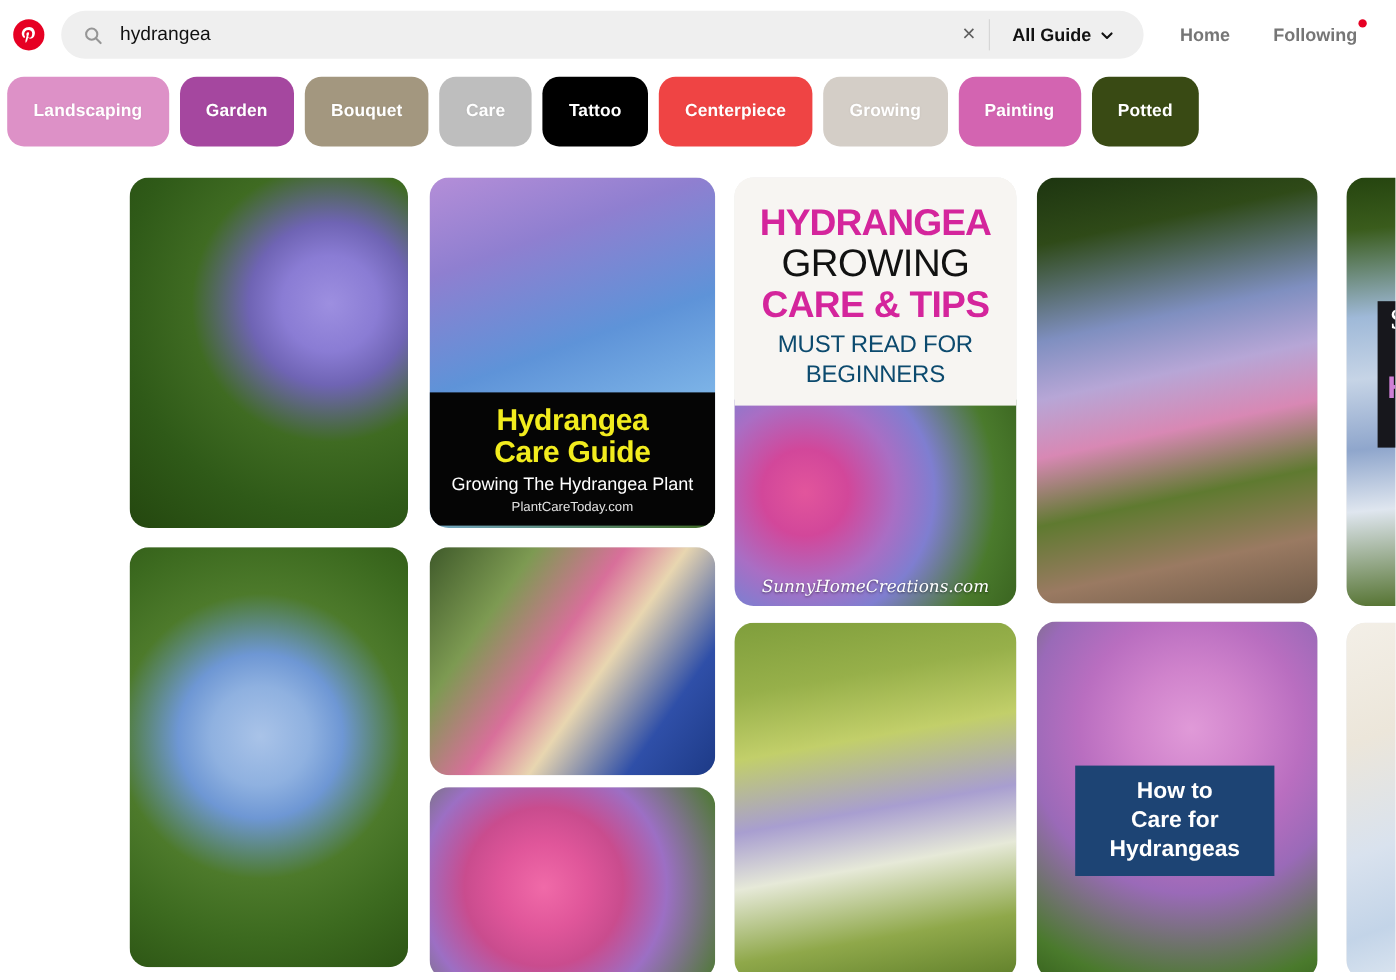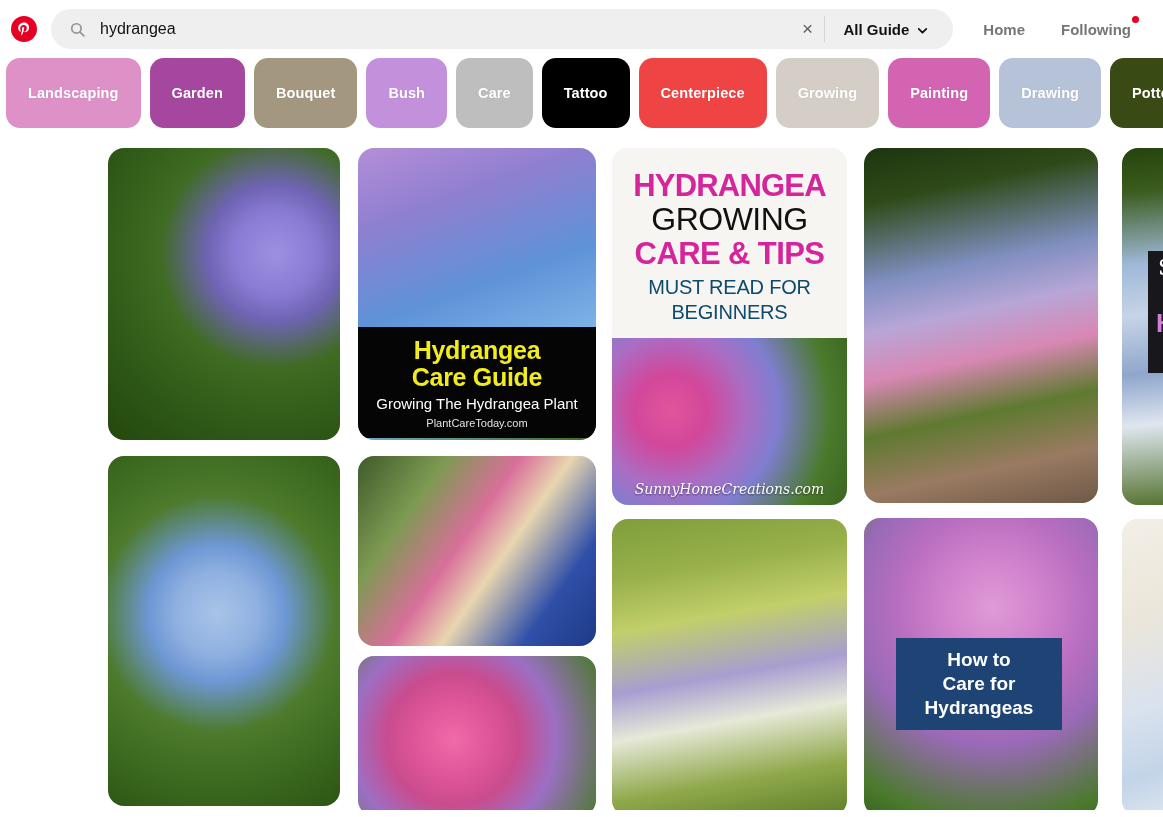--- a/index.html
+++ b/index.html
@@ -107,21 +107,21 @@
     height: 70px;
     display: flex;
     align-items: center;
     gap: 9px;
     padding: 0 6px;
     overflow: hidden;
     white-space: nowrap;
     background: #ffffff;
   }
   .chip {
-    height: 70px;
+    height: 58px;
     border-radius: 14px;
     display: flex;
     align-items: center;
     justify-content: center;
     padding: 0 22px;
     font-size: 14.5px;
     font-weight: bold;
     color: #ffffff;
     cursor: pointer;
     flex: 0 0 auto;
@@ -299,40 +299,34 @@
 <div class="chiprow" id="chiprow">
     <div class="chip" style="background: rgb(221, 145, 199);">
       <span>Landscaping</span>
     </div>
     <div class="chip" style="background: rgb(165, 71, 159);">
       <span>Garden</span>
     </div>
     <div class="chip" style="background: rgb(163, 151, 127);">
       <span>Bouquet</span>
     </div>
-    <div class="chip" style="background: rgb(195, 145, 219);">
-      <span>Bush</span>
-    </div>
     <div class="chip" style="background: rgb(190, 190, 190);">
       <span>Care</span>
     </div>
     <div class="chip" style="background: #000000; justify-content: center;">
       <span>Tattoo</span>
     </div>
     <div class="chip" style="background: #ef4444;">
       <span>Centerpiece</span>
     </div>
     <div class="chip" style="background: rgb(212, 206, 199);">
       <span>Growing</span>
     </div>
     <div class="chip" style="background: rgb(211, 100, 177);">
       <span>Painting</span>
-    </div>
-    <div class="chip" style="background: rgb(182, 194, 216);">
-      <span>Drawing</span>
     </div>
     <div class="chip" style="background: rgb(57, 74, 20);">
       <span>Potted</span>
     </div>
   </div>
 
 <div class="grid" id="grid">
     <div class="pin" style="left: 108px; top: 20px; width: 232px; height: 292px;">
       <div class="pinimg" style="background: radial-gradient(circle at 72% 36%, rgb(157, 143, 224) 0%, rgb(138, 124, 212) 16%, rgb(111, 100, 180) 27%, rgb(63, 107, 34) 46%, rgb(47, 90, 24) 70%, rgb(36, 71, 15) 100%);"></div>
     </div>

